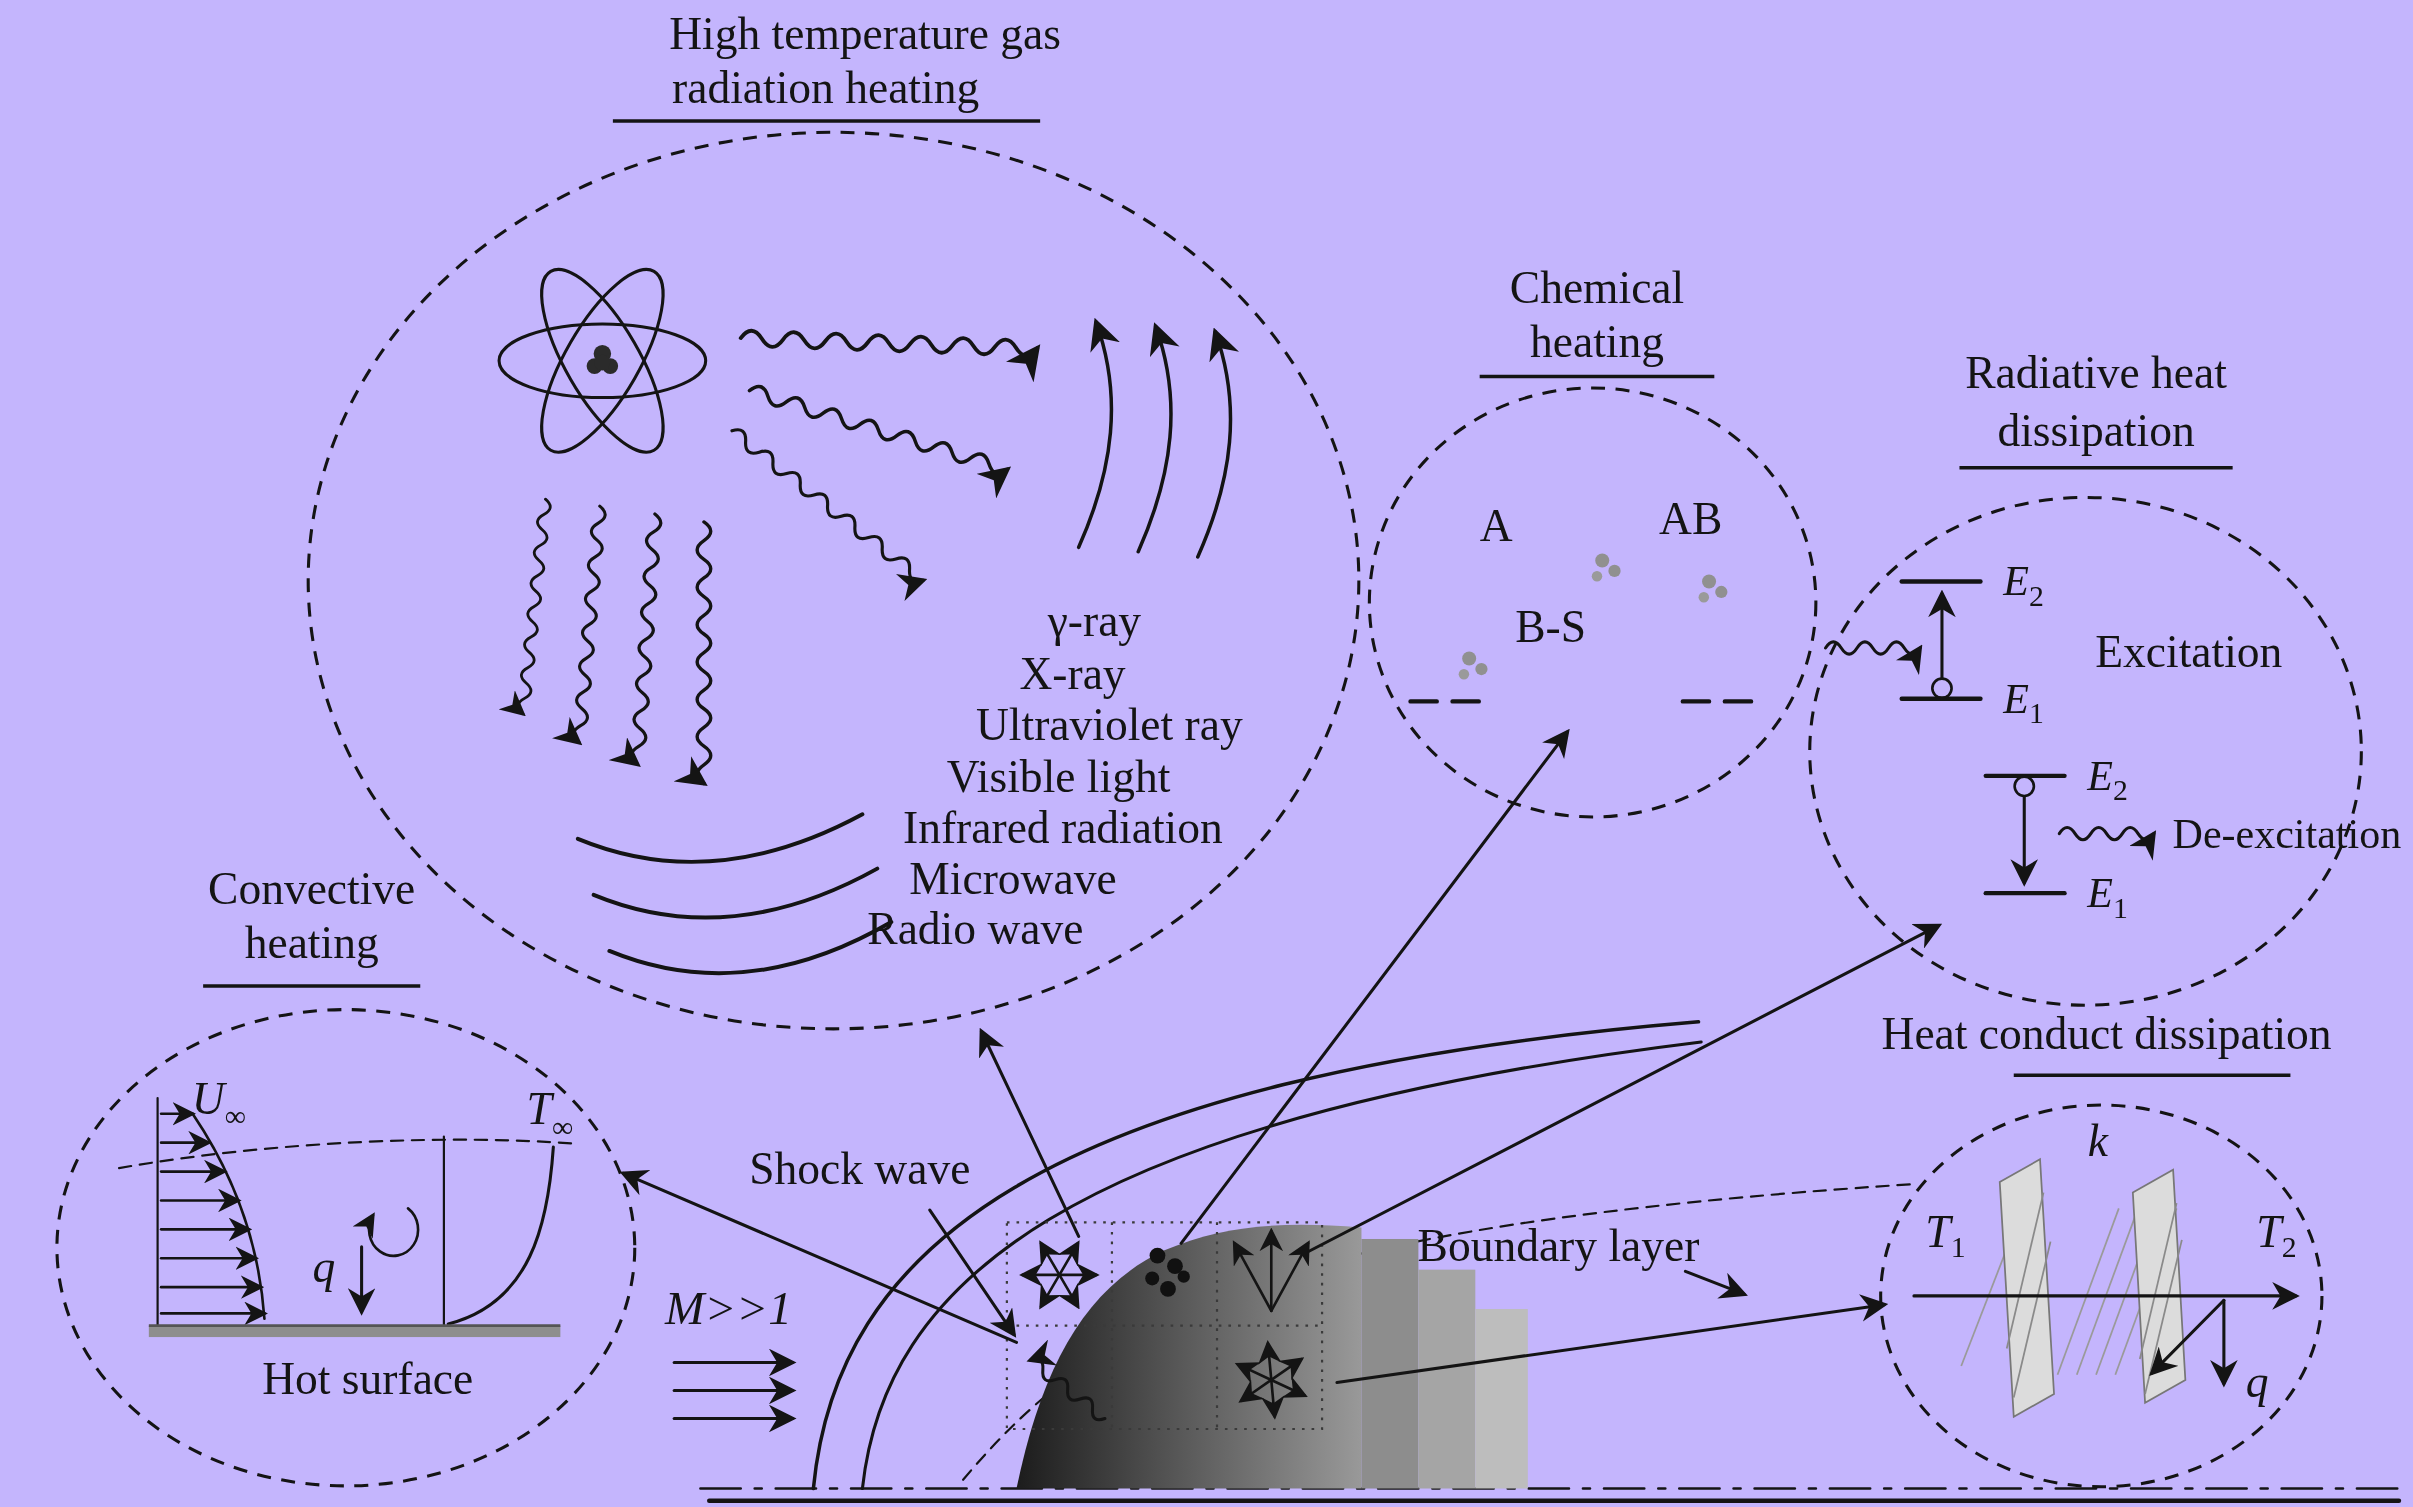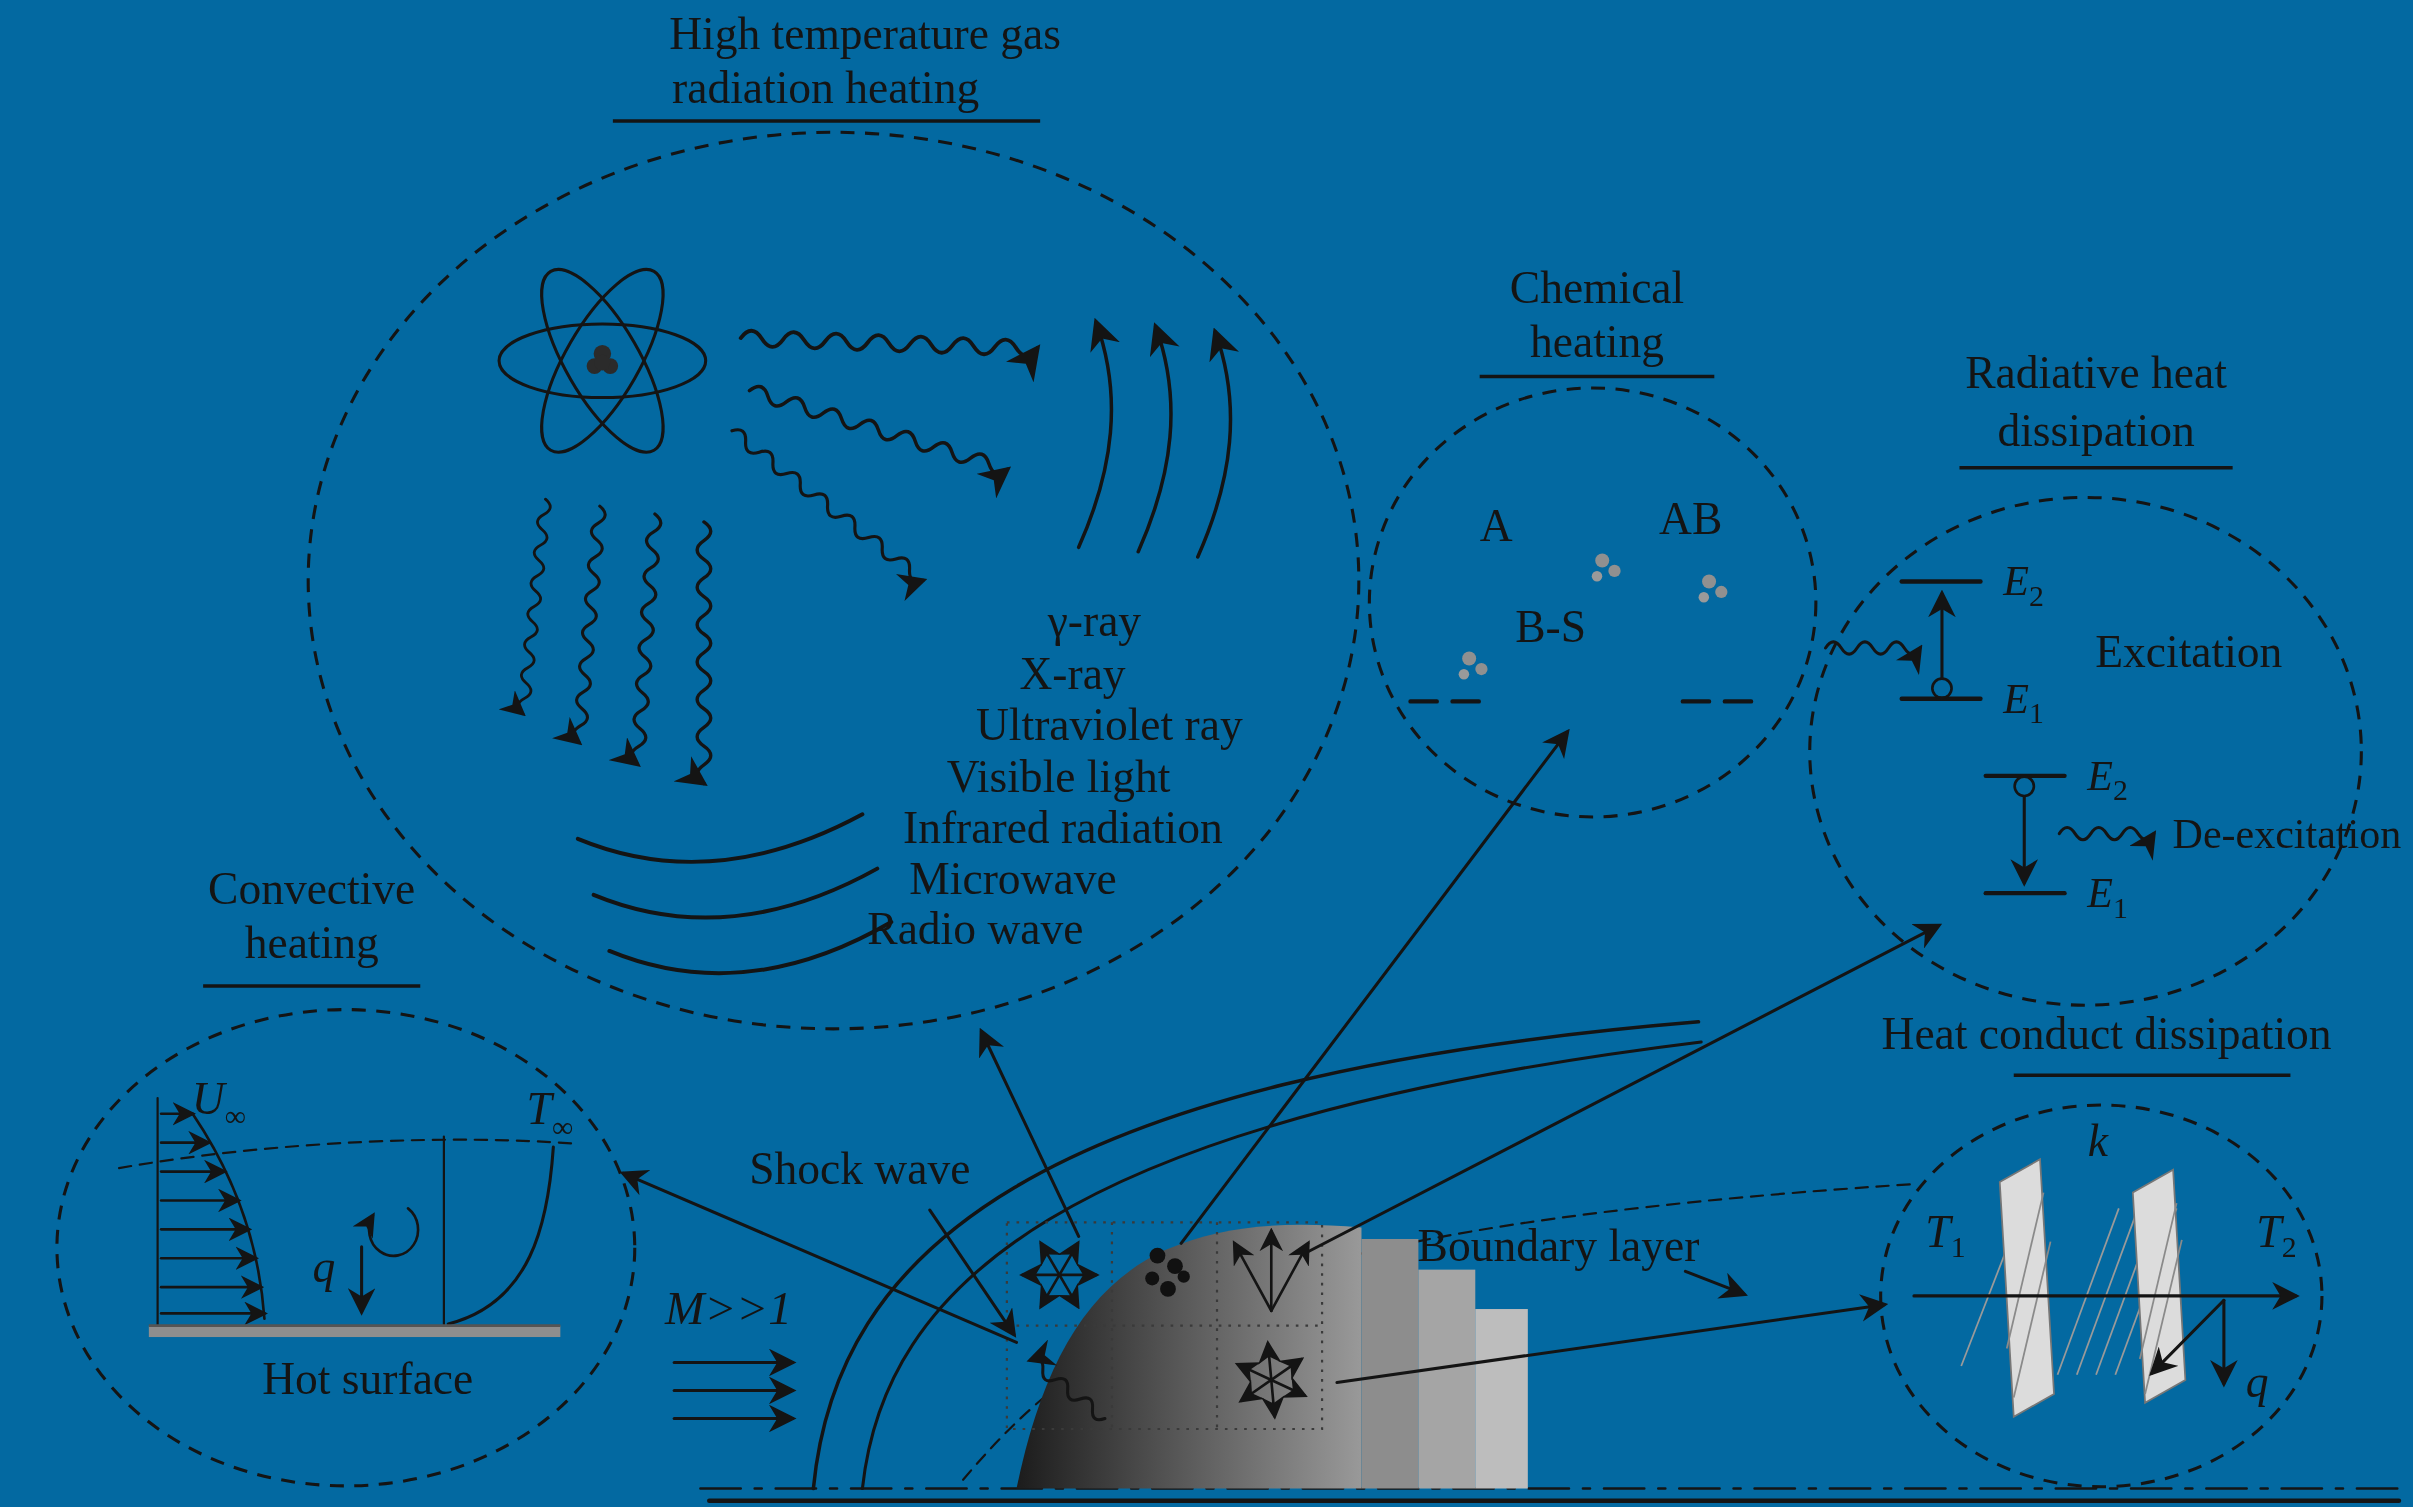--- a/index.html
+++ b/index.html
@@ -1,16 +1,16 @@
 <!DOCTYPE html>
 <html style="font-size:14px"><head>
 <meta charset="utf-8">
 <style>
   html,body{margin:0;padding:0;background:#f2f2f2;}
-  .stage{width:2413px;height:1507px;position:relative;background:#0369a1;overflow:hidden;}
+  .stage{width:2413px;height:1507px;position:relative;background:#c4b5fd;overflow:hidden;}
   svg{display:block;}
   .ink{stroke:#141414;fill:none;stroke-linecap:round;}
   .sw2{stroke-width:2.5px;} .sw3{stroke-width:3px;} .sw35{stroke-width:3.5px;}
   .sw4{stroke-width:4px;} .sw45{stroke-width:4.5px;} .sw5{stroke-width:5px;}
   .dashcircle{stroke:#141414;fill:none;stroke-width:3.5px;stroke-dasharray:16 12;}
   .dashline{stroke-dasharray:14 10;}
   .dotgrid{stroke:#3a3a3a;fill:none;stroke-width:2.5px;stroke-dasharray:3 8;}
   .txt{font-family:"Liberation Serif","DejaVu Serif",serif;fill:#141414;font-size:52px;}
   .t48{font-size:48px;} .t54{font-size:54px;}
   .it{font-style:italic;}

